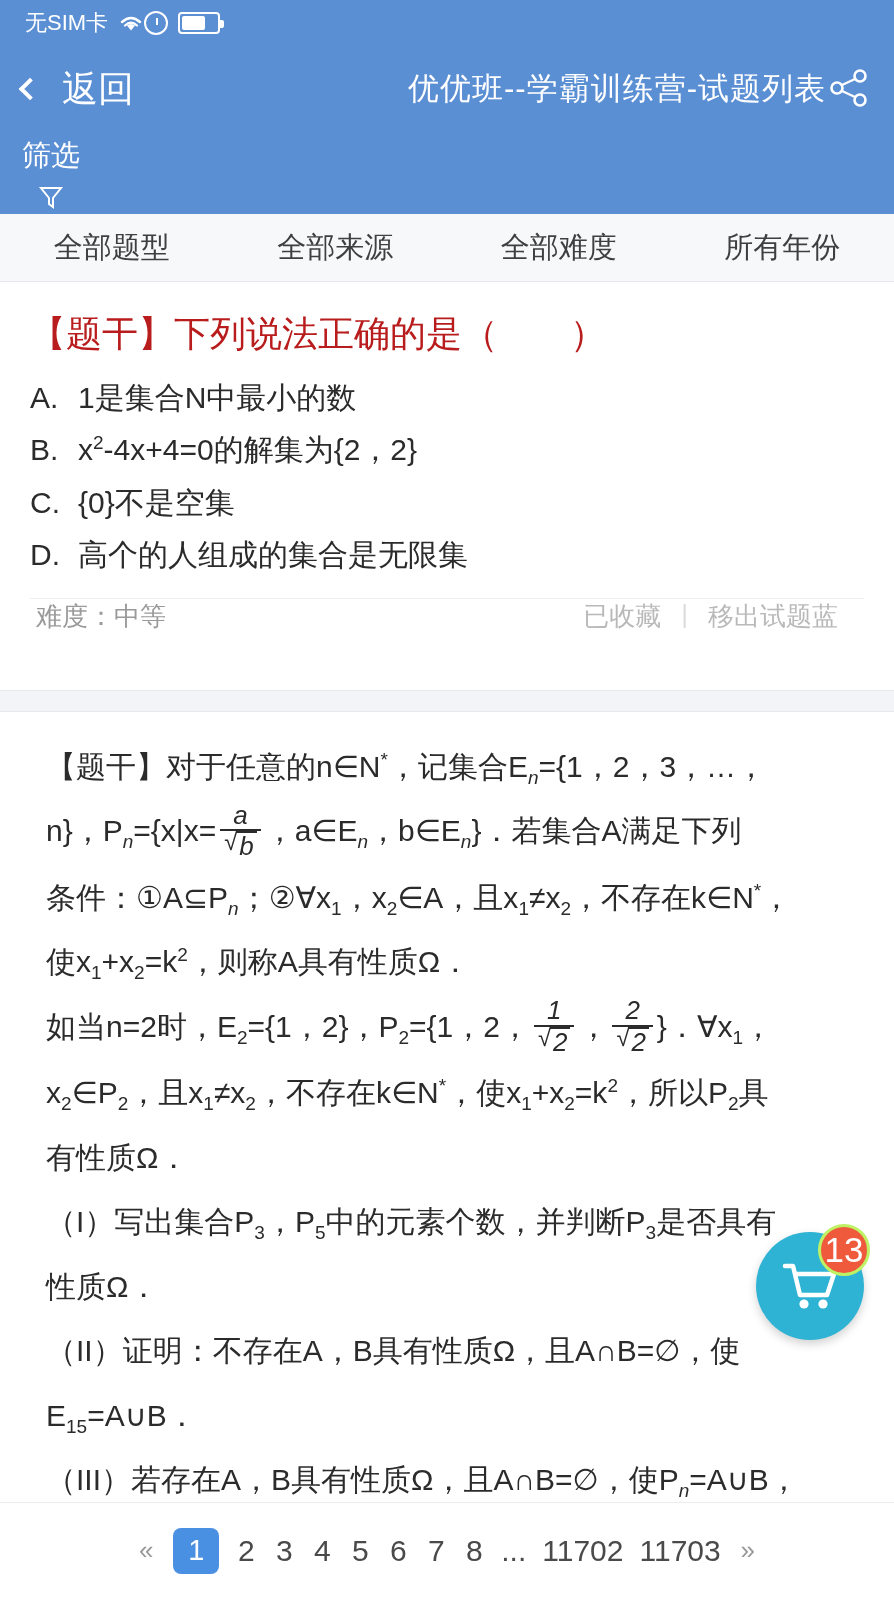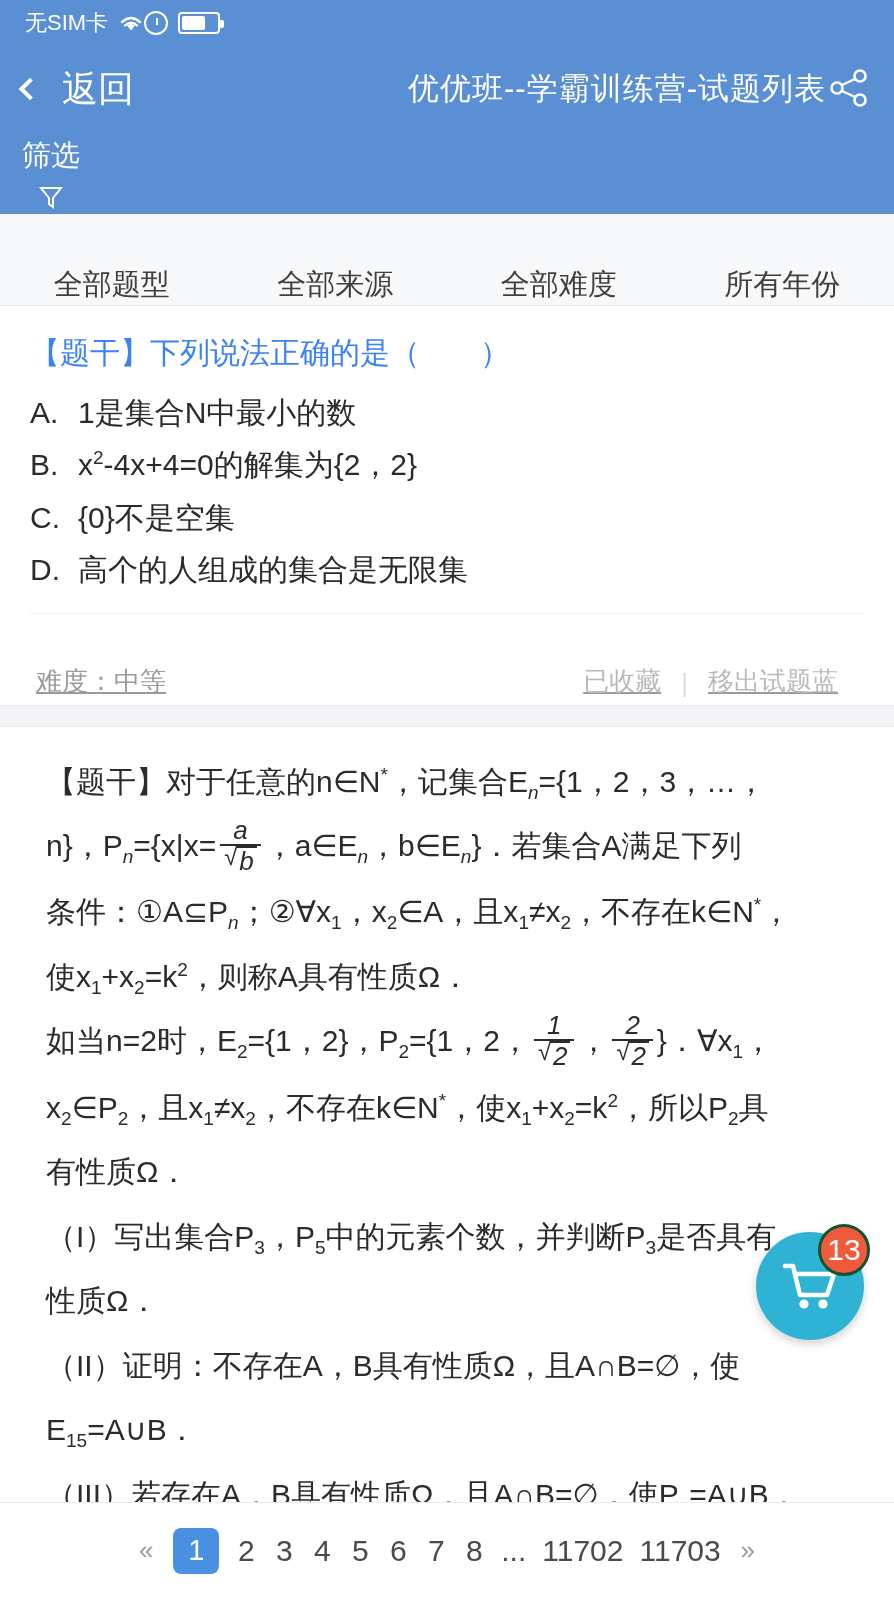--- a/index.html
+++ b/index.html
@@ -64,52 +64,51 @@
     color: #fff;
     padding: 0 22px;
     position: relative;
   }
   .sub-center { flex: 1; text-align: center; font-size: 30px; }
   .filter-btn { display: flex; align-items: center; gap: 8px; font-size: 29px; flex-direction: column; }
   .funnel { width: 26px; height: 26px; }
 
   
   .filter-row {
-    height: 92px;
+    height: 68px;
     background: #f7f8fa;
     border-bottom: 1px solid #e6e8eb;
     display: flex;
-    align-items: flex-end;
+    align-items: center;
   }
   .filter-item {
     flex: 1; text-align: center; font-size: 29px; color: #3f3f3f;
   }
 
   
   .q-block { background: #ffffff; padding: 24px 30px 6px 30px; }
-  .q-stem { font-size: 30px; color: #3b82f6; line-height: 1.55; }
+  .q-stem { font-size: 36px; color: #b91c1c; line-height: 1.55; }
   .q-options { margin-top: 10px; }
   .q-option {
     font-size: 30px; color: #2b2b2b; line-height: 1.75;
     display: flex; gap: 14px;
   }
   .opt-key { width: 34px; flex: none; }
   sup.sm { font-size: 19px; vertical-align: super; }
   sub.sm { font-size: 19px; vertical-align: sub; }
 
   .q-meta {
     border-top: 1px solid #eceef0;
     margin-top: 16px;
     height: 86px;
     display: flex;
-    align-items: flex-end;
+    align-items: flex-start;
     padding: 0 6px;
     font-size: 26px;
     color: #9a9a9a;
-    text-decoration: underline;
   }
   .q-meta .diff { flex: 1; }
   .meta-action { color: #b9b9b9; padding: 0 20px; }
   .meta-sep { color: #dcdcdc; }
 
   .gap { height: 22px; background: #f2f4f7; border-top: 1px solid #e6e8eb; border-bottom: 1px solid #e6e8eb; }
 
   
   .q-long { padding: 26px 30px 10px 30px; font-size: 30px; color: #2b2b2b; }
   .q-long p { line-height: 1.95; margin-bottom: 6px; margin-left: 16px; }
@@ -132,23 +131,23 @@
   .fab {
     position: absolute; right: 30px; top: 1232px;
     width: 108px; height: 108px; border-radius: 50%;
     background: #2eb3d4; display: flex; align-items: center; justify-content: center;
     box-shadow: 0 4px 10px rgba(0,0,0,.18);
   }
   .fab svg { width: 62px; height: 62px; }
   .fab-badge {
     position: absolute; right: -6px; top: -8px;
     min-width: 52px; height: 52px; border-radius: 26px;
-    background: #f05a3c; color: #fff; font-size: 30px;
+    background: #f05a3c; color: #fff; font-size: 35px;
     display: flex; align-items: center; justify-content: center;
-    border: 3px solid #14532d;
+    border: 3px solid #bef264;
   }
 
   
   .pager {
     position: absolute; left: 0; bottom: 0; width: 894px; height: 96px;
     background: #ffffff; border-top: 1px solid #ececec;
     display: flex; align-items: center; justify-content: center; gap: 16px;
     font-size: 30px; color: #4a4a4a;
   }
   .pg { min-width: 22px; text-align: center; }

